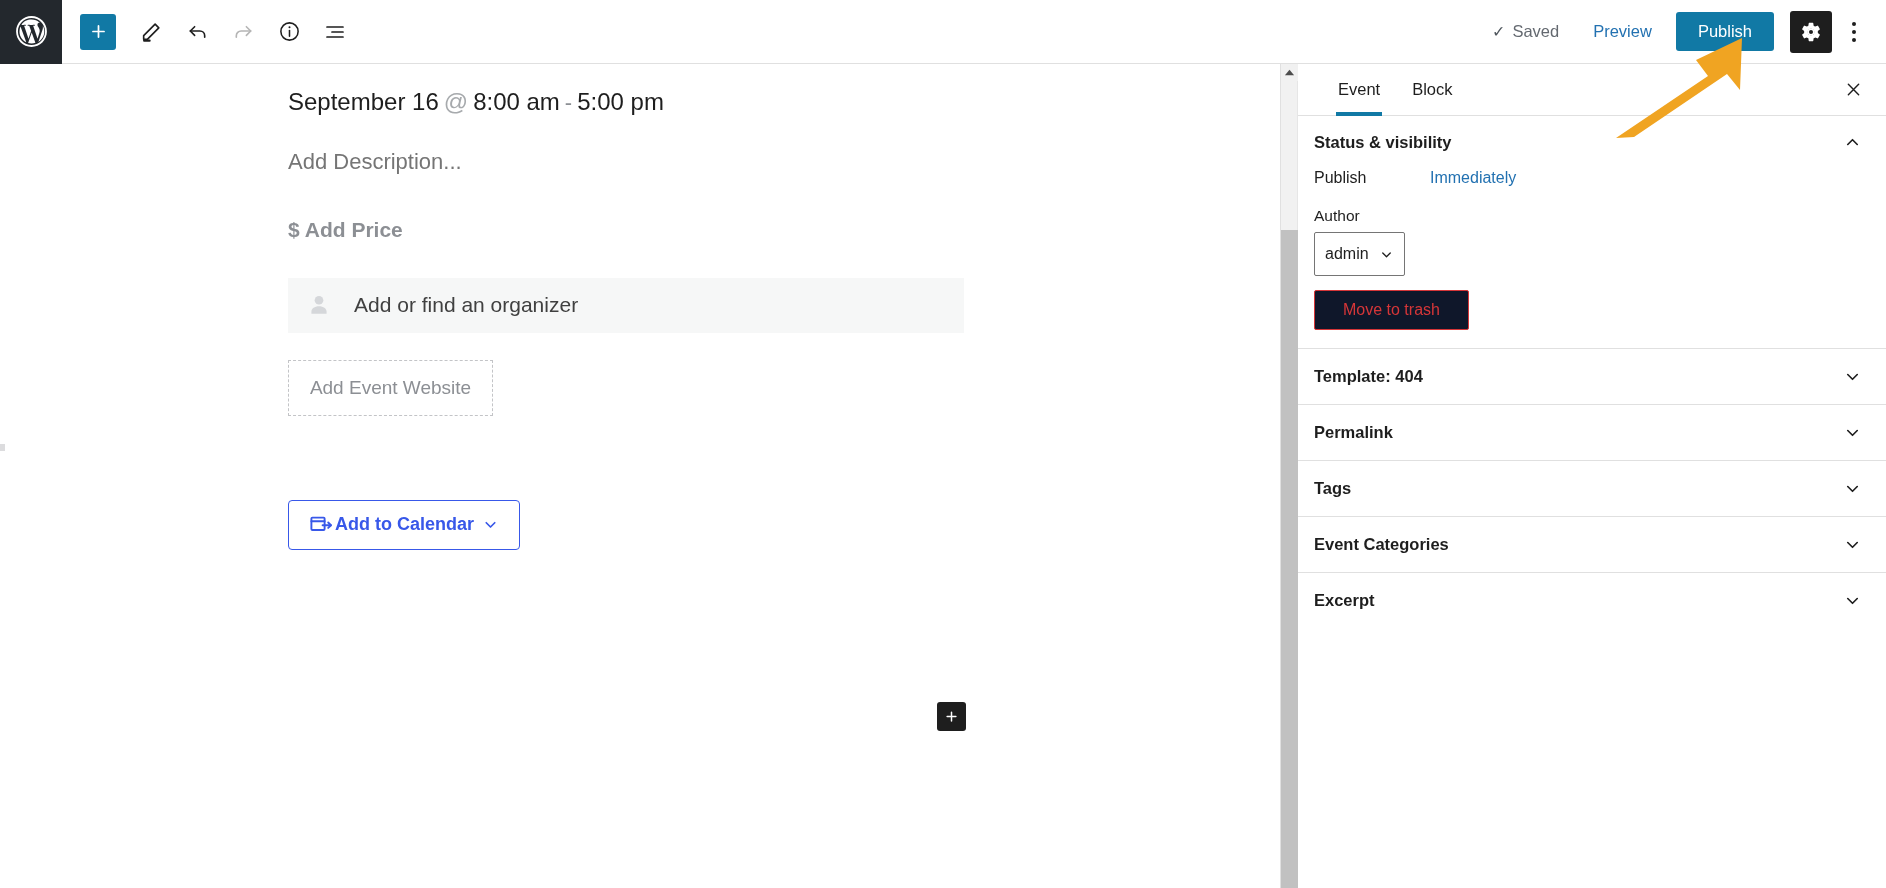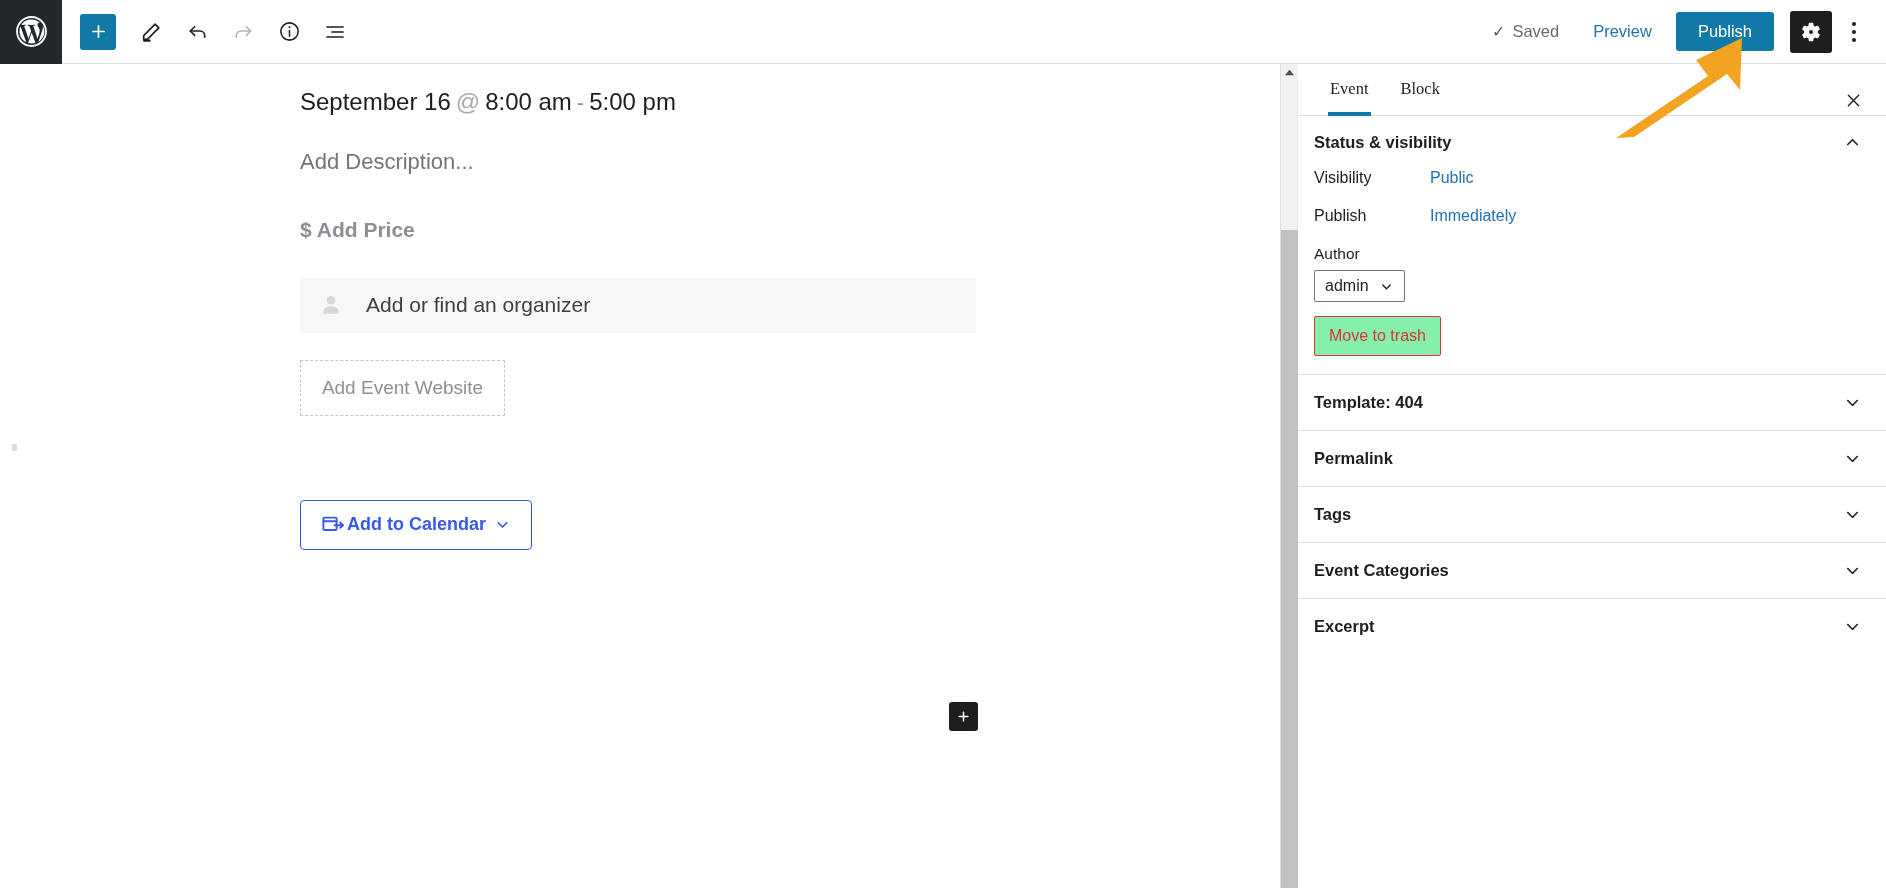--- a/index.html
+++ b/index.html
@@ -79,21 +79,21 @@
     display: flex; align-items: center; justify-content: center;
     cursor: pointer; color: #1e1e1e;
     margin-left: 4px;
   }
   .dot3 { display: flex; flex-direction: column; gap: 4px; align-items:center; }
   .dot3 i { width: 4px; height: 4px; border-radius: 50%; background: #1e1e1e; display:block; }
 
   
   .canvas {
     position: absolute;
-    top: 64px; left: 12px;
+    top: 64px; left: 0;
     width: 1262px; height: 824px;
     background: #ffffff;
     overflow: hidden;
   }
   .content {
     padding-left: 288px;
     padding-top: 22px;
   }
   .event-datetime {
     font-size: 24px; color: #1e1e1e;
@@ -190,25 +190,24 @@
   }
   .sb-scroll-thumb {
     position: absolute; top: 166px; left: 0;
     width: 17px; height: 658px;
     background: #c1c1c1; cursor: pointer;
   }
   .sb-panel { flex: 1; position: relative; overflow: hidden; }
 
   .sb-tabs {
     height: 52px;
-    display: flex; align-items: flex-end;
+    display: flex; align-items: center;
     border-bottom: 1px solid #e0e0e0;
-    padding-left: 16px;
+    padding-left: 24px;
     position: relative;
-    font-family: Liberation Serif, serif;
   }
   .sb-tab {
     font-size: 16.5px; color: #1e1e1e;
     padding: 16px 16px; cursor: pointer;
     position: relative; background:none; border:none;
     font-family: inherit;
   }
   .sb-tab.active::after {
     content: ""; position: absolute;
     left: 14px; right: 14px; bottom: -1px; height: 4px;
@@ -244,29 +243,29 @@
     width: 23px; height: 23px;
     border: 1px solid #1e1e1e; background: #fff;
     border-radius: 2px; cursor: pointer; flex: 0 0 23px;
   }
   .check-row .clabel { font-size: 16px; color: #1e1e1e; }
 
   .author-label { font-size: 15.5px; color: #1e1e1e; margin-bottom: 7px; }
   .author-select {
     display: inline-flex; align-items: center; gap: 10px;
     border: 1px solid #757575; border-radius: 2px;
-    padding: 6px 10px; font-size: 16px; color: #1e1e1e;
+    padding: 12px 10px; font-size: 16px; color: #1e1e1e;
     cursor: pointer; background: #fff;
   }
   .trash-btn {
     display: inline-block; margin-top: 14px;
     border: 1px solid #d63638; border-radius: 2px;
-    color: #d63638; background: #86efac;
+    color: #d63638; background: #0f172a;
     font-size: 16px; font-family: inherit;
-    padding: 10px 14px; cursor: pointer;
+    padding: 10px 28px; cursor: pointer;
   }
 
   .sb-row {
     display: flex; align-items: center; justify-content: space-between;
     padding: 18px 24px 18px 16px;
     border-top: 1px solid #e0e0e0;
     cursor: pointer;
   }
   .sb-row .rl { font-size: 16.5px; font-weight: bold; color: #1e1e1e; }
   .chev { display: flex; align-items: center; color: #1e1e1e; }
@@ -431,24 +430,20 @@
       <span class="title">Status &amp; visibility</span>
       <span class="chev">
         <svg width="19" height="19" viewBox="0 0 24 24" fill="none" stroke="#1e1e1e" stroke-width="2.1" stroke-linecap="round" stroke-linejoin="round">
           <path d="M6 14.5l6-6 6 6"></path>
         </svg>
       </span>
     </div>
 
     <div class="sb-section-body">
       <div class="kv-row">
-        <span class="k">Visibility</span>
-        <button class="v">Public</button>
-      </div>
-      <div class="kv-row">
         <span class="k">Publish</span>
         <button class="v">Immediately</button>
       </div>
       <div>
         <div class="author-label">Author</div>
         <div class="author-select">
           <span>admin</span>
           <span style="display:flex;">
             <svg width="15" height="15" viewBox="0 0 24 24" fill="none" stroke="#1e1e1e" stroke-width="2.1" stroke-linecap="round" stroke-linejoin="round">
               <path d="M6 9.5l6 6 6-6"></path>

